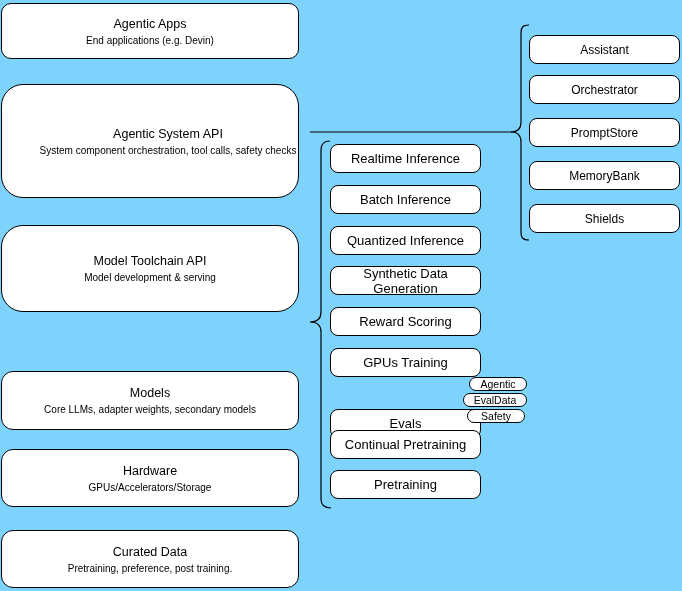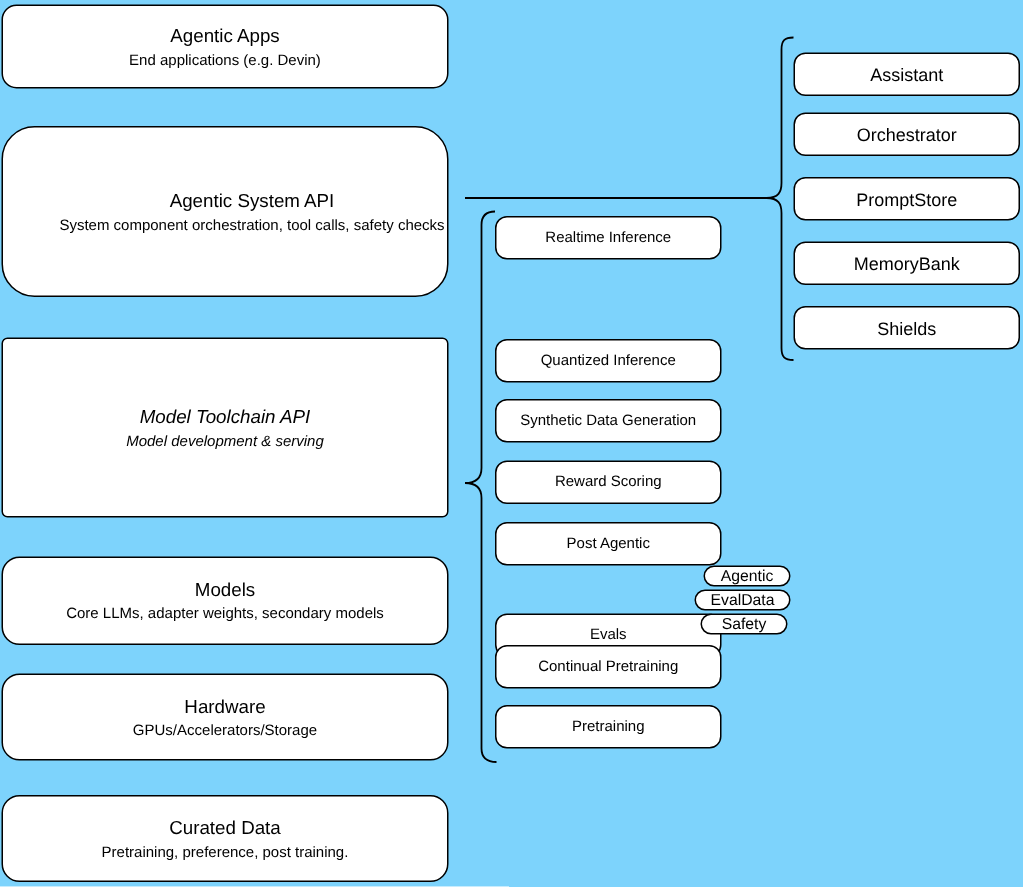--- a/index.html
+++ b/index.html
@@ -19,21 +19,21 @@
     display:flex;flex-direction:column;justify-content:center;align-items:center;
     gap:4px;text-align:center;z-index:1;
   }
   .lbox .title{font-size:12.5px;line-height:14px;}
   .lbox .subtitle{font-size:10px;line-height:11px;}
   .mbox{
     position:absolute;left:330px;width:151px;height:29px;
     border:1px solid #000;border-radius:8px;background:#fff;
     box-sizing:border-box;
     display:flex;align-items:center;justify-content:center;
-    font-size:10px;z-index:1;text-align:center;
+    font-size:13px;z-index:1;text-align:center;
   }
   .rbox{
     position:absolute;left:529px;width:151px;height:29px;
     border:1px solid #000;border-radius:8px;background:#fff;
     box-sizing:border-box;
     display:flex;align-items:center;justify-content:center;
     font-size:12px;z-index:1;text-align:center;
   }
   .pill{
     position:absolute;height:14px;
@@ -62,21 +62,21 @@
   <div class="lbox" style="top:3px;height:56px;border-radius:10px;">
     <div class="title">Agentic Apps</div>
     <div class="subtitle">End applications (e.g. Devin)</div>
   </div>
 
   <div class="lbox" style="top:84px;height:114px;border-radius:22px;padding-left:36px;">
     <div class="title">Agentic System API</div>
     <div class="subtitle">System component orchestration, tool calls, safety checks</div>
   </div>
 
-  <div class="lbox" style="top:225px;height:120px;border-radius:4px;font-style:italic;">
+  <div class="lbox" style="top:225px;height:87px;border-radius:22px;">
     <div class="title">Model Toolchain API</div>
     <div class="subtitle">Model development &amp; serving</div>
   </div>
 
   <div class="lbox" style="top:371px;height:59px;border-radius:12px;">
     <div class="title">Models</div>
     <div class="subtitle">Core LLMs, adapter weights, secondary models</div>
   </div>
 
   <div class="lbox" style="top:449px;height:58px;border-radius:12px;">
@@ -85,31 +85,34 @@
   </div>
 
   <div class="lbox" style="top:530px;height:58px;border-radius:12px;">
     <div class="title">Curated Data</div>
     <div class="subtitle">Pretraining, preference, post training.</div>
   </div>
 
   <div class="mbox" style="top:144px;">
     <span>Realtime Inference</span>
   </div>
+  <div class="mbox" style="top:185px;">
+    <span>Batch Inference</span>
+  </div>
   <div class="mbox" style="top:226px;">
     <span>Quantized Inference</span>
   </div>
   <div class="mbox" style="top:266px;">
     <span>Synthetic Data Generation</span>
   </div>
   <div class="mbox" style="top:307px;">
     <span>Reward Scoring</span>
   </div>
   <div class="mbox" style="top:348px;">
-    <span>Post Agentic</span>
+    <span>GPUs Training</span>
   </div>
   <div class="mbox" style="top:389px;margin-top:20px;">
     <span>Evals</span>
   </div>
   <div class="mbox" style="top:430px;">
     <span>Continual Pretraining</span>
   </div>
   <div class="mbox" style="top:470px;">
     <span>Pretraining</span>
   </div>

